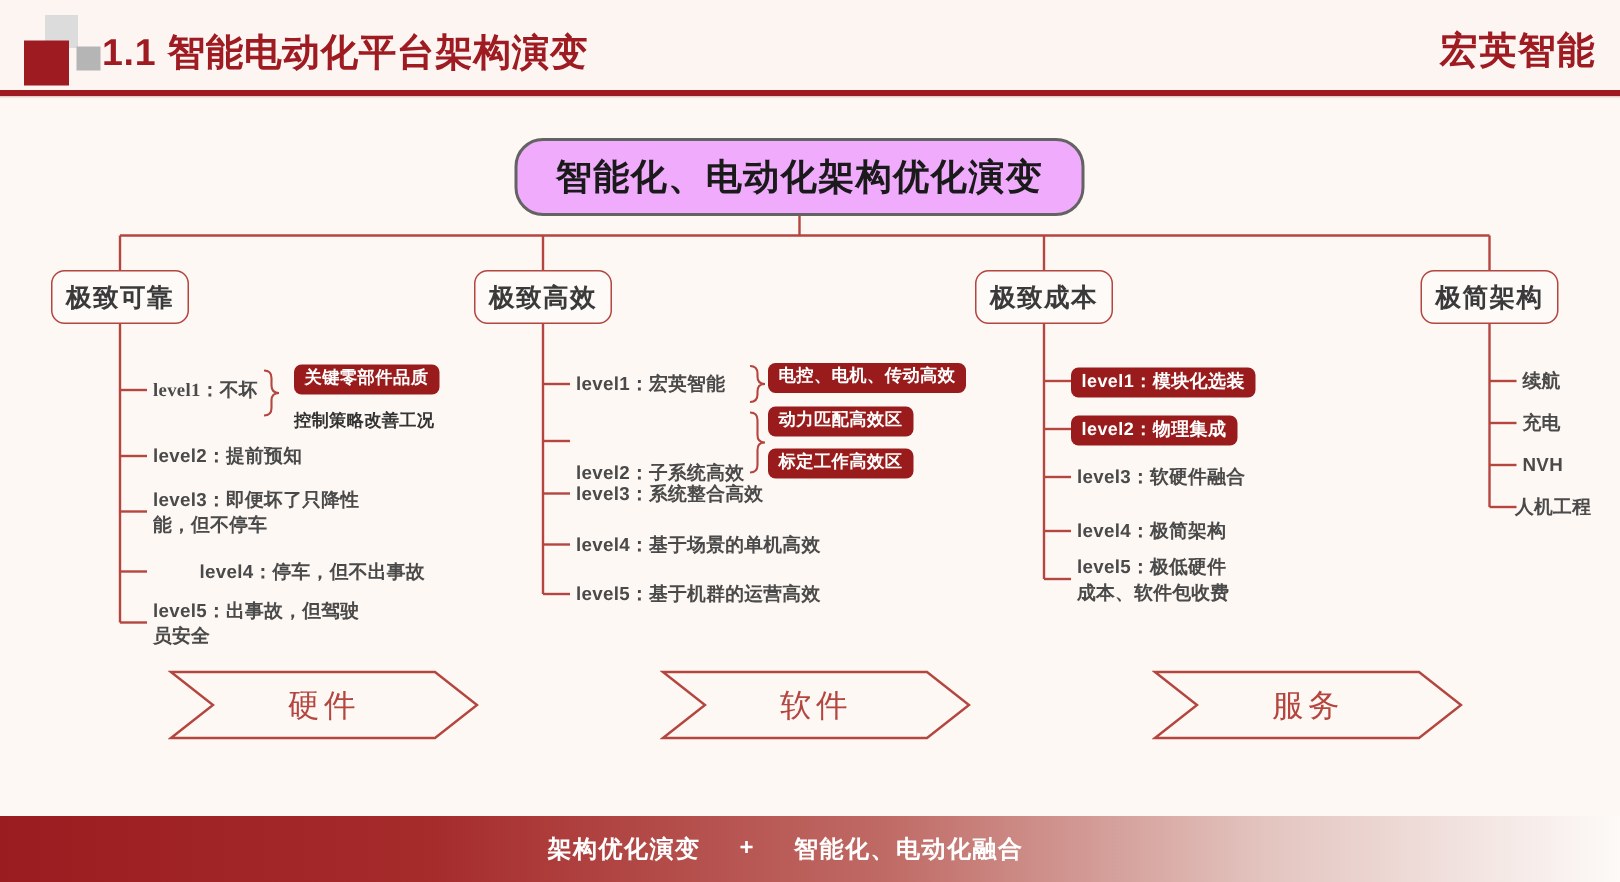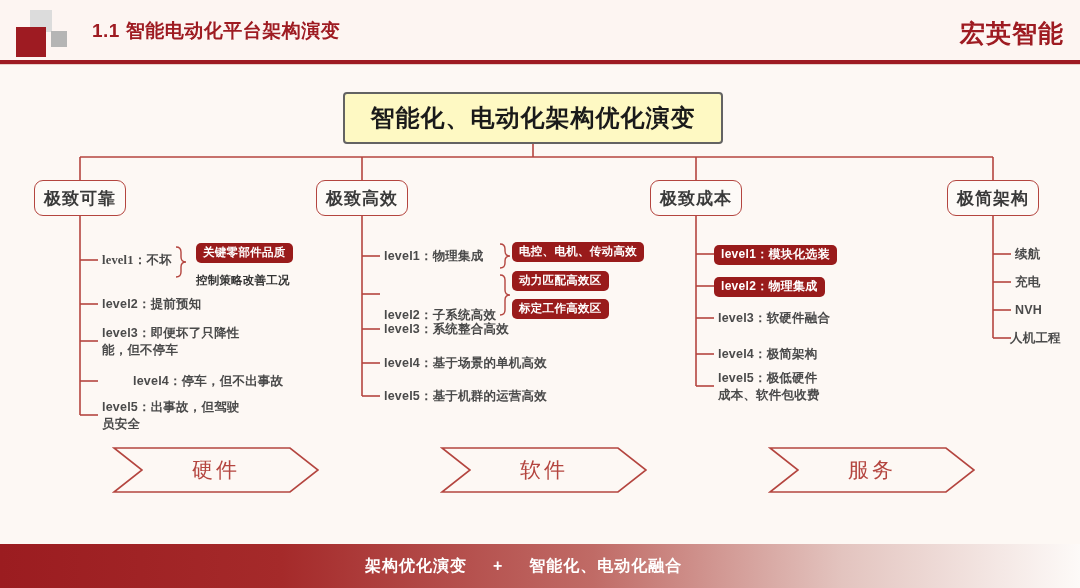--- a/index.html
+++ b/index.html
@@ -9,40 +9,40 @@
     font-family:"Liberation Sans","DejaVu Sans",sans-serif;
     position:relative;
   }
   
   #header{position:absolute;left:0;top:0;width:1080px;height:62px;background:#fdf5f2;}
   .deco-sq{position:absolute;}
   #deco-light{left:30px;top:10px;width:22px;height:22px;background:#dcdcdc;}
   #deco-dark{left:16px;top:27px;width:30px;height:30px;background:#9e1b22;}
   #deco-small{left:51px;top:31px;width:16px;height:16px;background:#b5b5b5;}
   #page-title{
-    position:absolute;left:92px;top:18px;
-    font-size:19px;font-weight:bold;color:#9e1b22;letter-spacing:.5px;
+    position:absolute;left:68px;top:18px;
+    font-size:25px;font-weight:bold;color:#9e1b22;letter-spacing:.5px;
     white-space:nowrap;
   }
   #brand-logo{
     position:absolute;right:16px;top:17px;
     font-size:25px;font-weight:bold;color:#9e1b22;letter-spacing:1px;
     white-space:nowrap;
   }
   #header-rule{position:absolute;left:0;top:60px;width:1080px;height:4px;background:#9e1b22;}
   #header-rule2{position:absolute;left:0;top:64px;width:1080px;height:1px;background:#e6cfc9;}
 
   
   #canvas{position:absolute;left:0;top:66px;width:1080px;height:468px;}
   #canvas svg.lines{position:absolute;left:0;top:0;width:1080px;height:468px;pointer-events:none;}
 
   
   #root-box{
     position:absolute;left:343px;top:26px;width:380px;height:52px;
-    border:2px solid #636363;border-radius:4px;background:#fef9c3;
+    border:2px solid #636363;border-radius:19px;background:#f0abfc;
     display:flex;align-items:center;justify-content:center;
     font-size:24px;font-weight:bold;color:#1a1a1a;letter-spacing:1px;
     box-sizing:border-box;
   }
 
   
   .cat-box{
     position:absolute;height:36px;
     border:1.6px solid #b4453f;border-radius:9px;background:#fdfaf7;
     display:flex;align-items:center;justify-content:center;
@@ -167,21 +167,21 @@
   <div class="badge" style="left:196px;top:177px;">关键零部件品质</div>
   <div class="plaintag" style="left:196px;top:207px;">控制策略改善工况</div>
 
   <div class="lvl" style="left:102px;top:230px;">level2：提前预知</div>
   <div class="lvl" style="left:102px;top:259px;">level3：即便坏了只降性
 能，但不停车</div>
   <div class="lvl" style="left:102px;top:307px;padding-left:31px;">level4：停车，但不出事故</div>
   <div class="lvl" style="left:102px;top:333px;">level5：出事故，但驾驶
 员安全</div>
 
-  <div class="lvl" style="left:384px;top:182px;">level1：物理集成</div>
+  <div class="lvl" style="left:384px;top:182px;">level1：宏英智能</div>
   <div class="badge" style="left:512px;top:176px;">电控、电机、传动高效</div>
 
   <div class="lvl" style="left:384px;top:220px;margin-top:21px;">level2：子系统高效</div>
   <div class="badge" style="left:512px;top:205px;">动力匹配高效区</div>
   <div class="badge" style="left:512px;top:233px;">标定工作高效区</div>
 
   <div class="lvl" style="left:384px;top:255px;">level3：系统整合高效</div>
   <div class="lvl" style="left:384px;top:289px;">level4：基于场景的单机高效</div>
   <div class="lvl" style="left:384px;top:322px;">level5：基于机群的运营高效</div>
 

